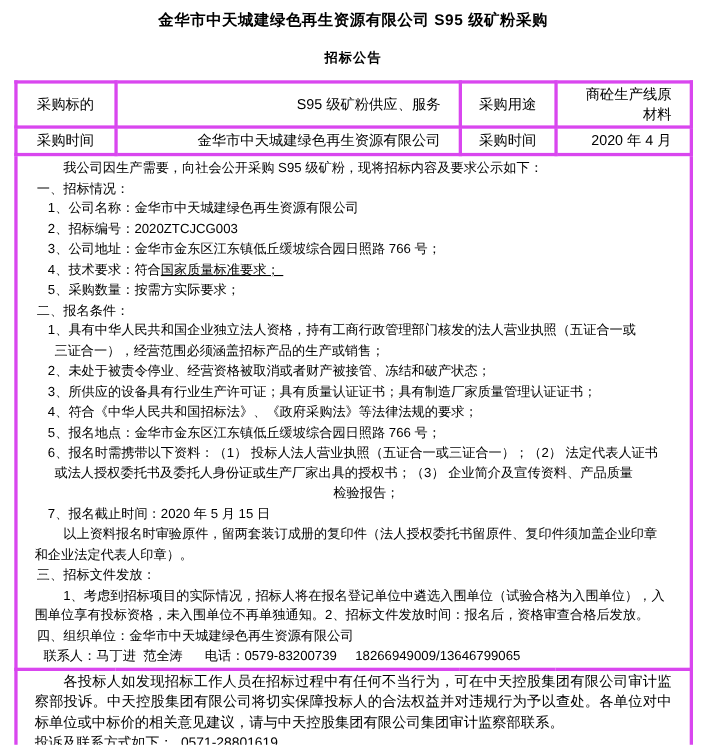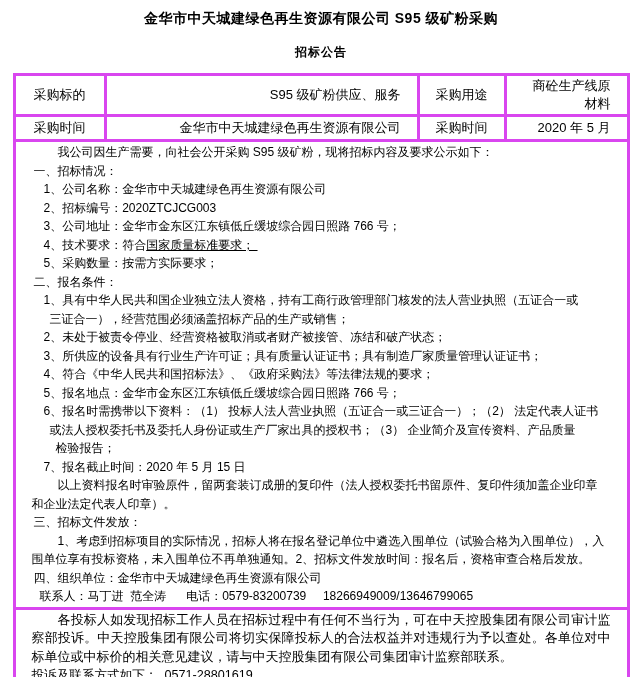--- a/index.html
+++ b/index.html
@@ -34,21 +34,21 @@
   td.seccell{text-align:left;height:20px;padding-left:6px;}
   td.bodycell{vertical-align:top;height:462px;padding:2px 3px 0 3px;}
   td.footcell{vertical-align:top;height:72px;padding:1px 3px 0 3px;}
   .bl{
     font-size:12px;line-height:18.5px;
     white-space:pre-wrap;
   }
   .sec{padding-left:2px;}
   .item{padding-left:12px;}
   .cont{padding-left:18px;}
-  .cont2{padding-left:24px;}
+  .cont2{padding-left:24px;text-align:center;}
   .para{padding-left:26px;}
   .flush{padding-left:0;}
   .contact{padding-left:8px;}
   .ul{text-decoration:underline;}
   .fpara{
     font-size:13px;line-height:18.5px;
     text-indent:26px;text-align:justify;
   }
   .flast{
     font-size:12.6px;line-height:18.5px;white-space:pre-wrap;
@@ -73,21 +73,21 @@
         <tr>
       <td class="hcell">采购标的</td>
       <td class="vcell">S95 级矿粉供应、服务</td>
       <td class="hcell">采购用途</td>
       <td class="vcell">商砼生产线原材料</td>
     </tr>
     <tr>
       <td class="hcell">采购时间</td>
       <td class="vcell">金华市中天城建绿色再生资源有限公司</td>
       <td class="hcell">采购时间</td>
-      <td class="vcell">2020 年 5 月</td>
+      <td class="vcell">2020 年 4 月</td>
     </tr>
     <tr>
       <td class="bodycell" colspan="4">
         <div class="bl para">我公司因生产需要，向社会公开采购 S95 级矿粉，现将招标内容及要求公示如下：</div>
         <div class="bl sec">一、招标情况：</div>
         <div class="bl item">1、公司名称：金华市中天城建绿色再生资源有限公司</div>
         <div class="bl item">2、招标编号：2020ZTCJCG003</div>
         <div class="bl item">3、公司地址：金华市金东区江东镇低丘缓坡综合园日照路 766 号；</div>
         <div class="bl item"><span>4、技术要求：符合</span><span class="ul">国家质量标准要求； </span></div>
         <div class="bl item">5、采购数量：按需方实际要求；</div>

